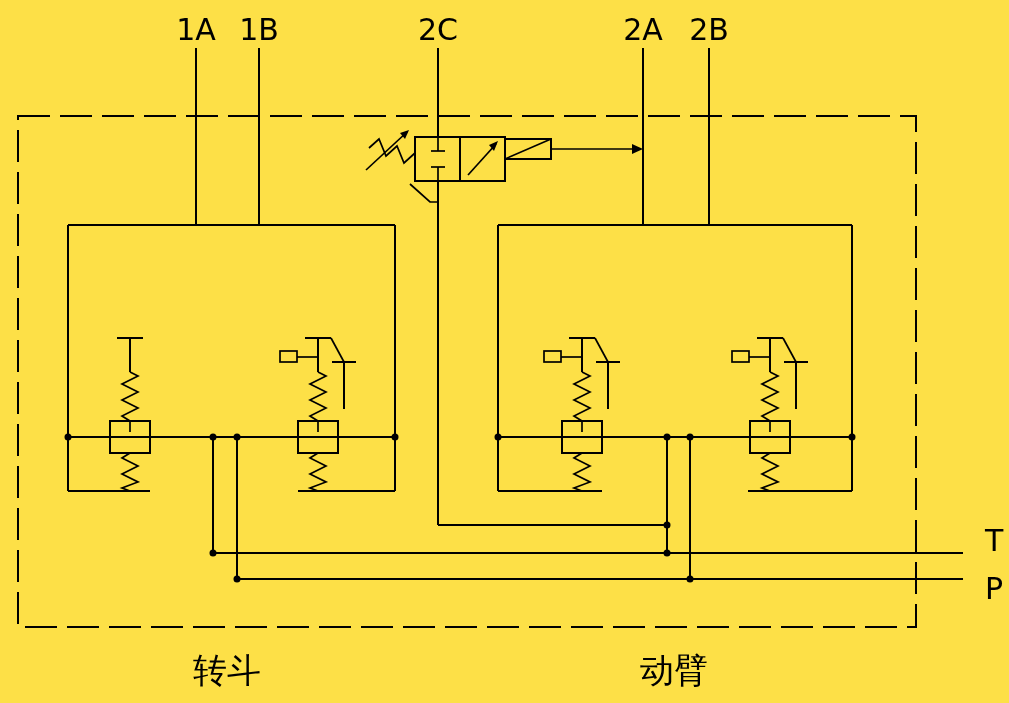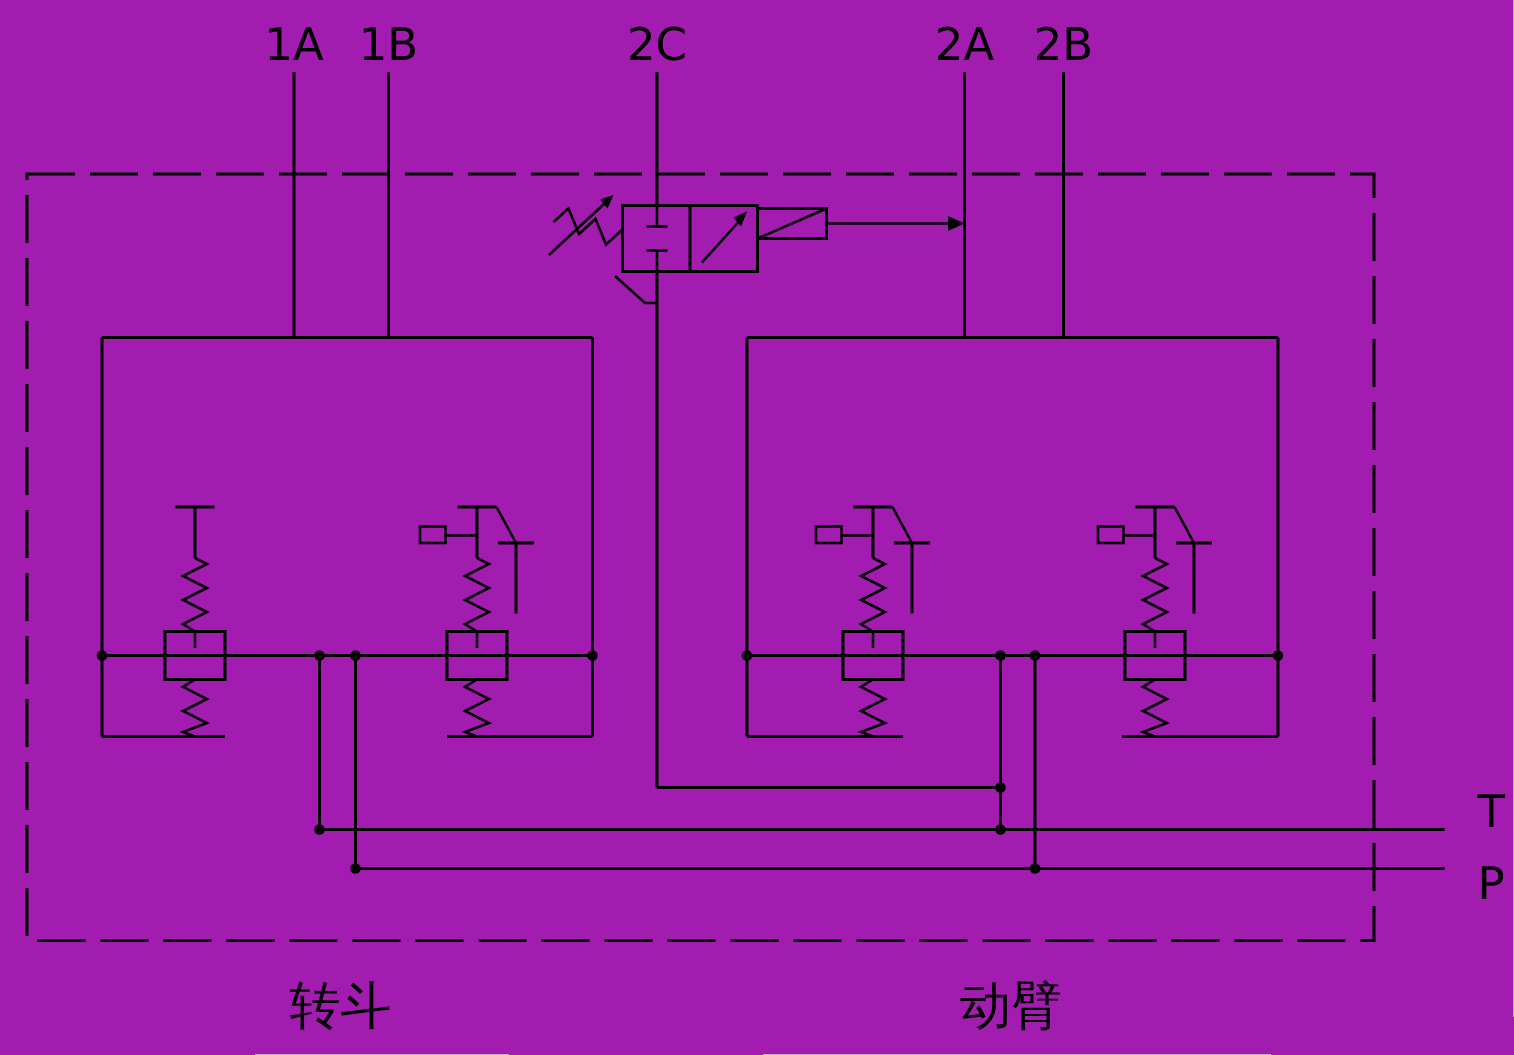--- a/index.html
+++ b/index.html
@@ -1,19 +1,19 @@
 <!DOCTYPE html>
 <html><head>
 <meta charset="utf-8">
 <style>
   html,body{margin:0;padding:0;background:#ffffff;}
   .stage{
     position:relative;
     width:1009px;height:703px;
-    background:#a21caf;
+    background:#fde047;
     overflow:hidden;
     font-family:"DejaVu Sans",sans-serif;
   }
   svg{display:block;}
   .stroke{stroke:#000;fill:none;stroke-width:2;stroke-linecap:butt;stroke-linejoin:miter;}
   .thin{stroke:#000;fill:none;stroke-width:1.7;}
   .dashed{stroke:#000;fill:none;stroke-width:2;stroke-dasharray:32 10;}
   .dot{fill:#000;stroke:none;}
   .arrow{fill:#000;stroke:none;}
   text{fill:#000;stroke:none;}

